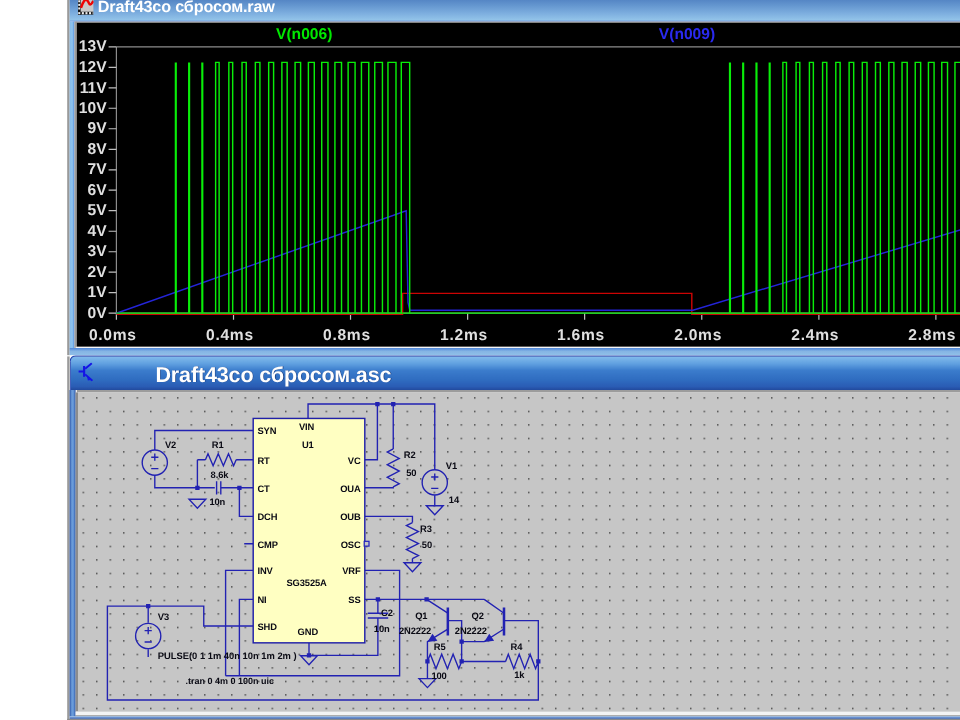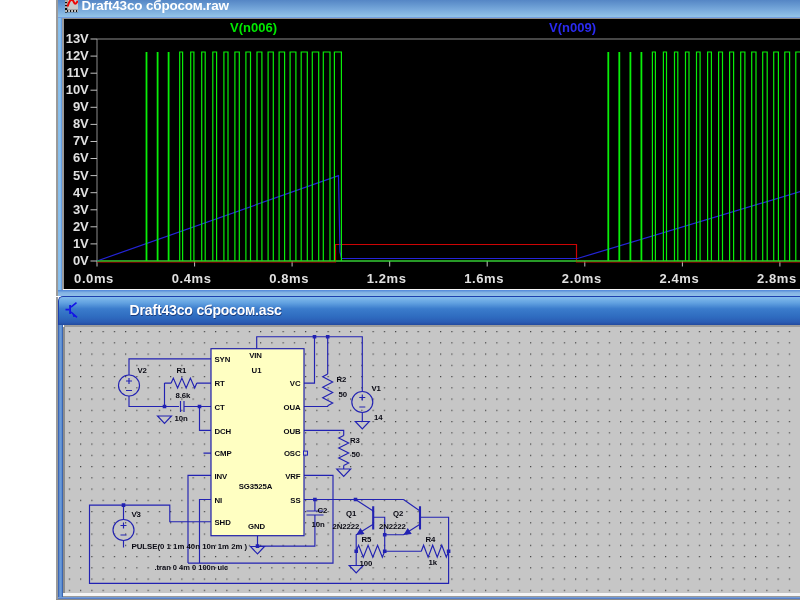--- a/index.html
+++ b/index.html
@@ -12,21 +12,21 @@
 #t1txt{left:81.5px;top:-2px;font-weight:bold;font-size:13.5px;color:#fff;letter-spacing:-0.15px;}
 #ic1{left:62.5px;top:-1.5px;width:15px;height:15px;}
 #g1line{left:63px;top:17.5px;width:737px;height:1.5px;background:#8f8f8f;}
 #b1blueL{left:57.5px;top:18px;width:4.2px;height:272.3px;background:linear-gradient(to right,#85bbe9 0%,#8ec4ef 55%,#5590e0 100%);}
 #b1bev{left:62px;top:18px;width:2px;height:272.3px;background:#9a9a9a;}
 #b1blueB{left:57.5px;top:290.3px;width:742.5px;height:5.4px;background:linear-gradient(to bottom,#4f86d8,#85b4e4 45%,#90c0e8);}
 #c1{left:63.5px;top:19px;width:736.5px;height:269.5px;background:#000;}
 #w1white{left:63px;top:288.5px;width:737px;height:1.8px;background:#f6f6f6;}
 #w2grayL{left:55.5px;top:297px;width:2px;height:303px;background:#9a9a9a;}
 #t2{left:57.5px;top:295.5px;width:742.5px;height:29px;border-radius:5px 0 0 0;border-top:1.6px solid #1c3fae;border-left:1.6px solid #1c3fae;background:linear-gradient(to bottom,#83bcec 0%,#60a0e0 22%,#3b7ccc 42%,#2f6cc0 70%,#2a5cb4 90%,#224a9e 100%);}
-#t2txt{left:81.5px;top:302px;font-weight:bold;font-size:14px;color:#fff;letter-spacing:-0.15px;text-shadow:0.5px 0.5px 0 #1a3a7a;padding-left:48px;}
+#t2txt{left:81.5px;top:302px;font-weight:bold;font-size:18px;color:#fff;letter-spacing:-0.15px;text-shadow:0.5px 0.5px 0 #1a3a7a;padding-left:48px;}
 #ic2{left:62px;top:302px;width:16px;height:16px;}
 #g2line{left:63.5px;top:324.5px;width:736.5px;height:2px;background:#9c9c9c;}
 #b2blueL{left:57.5px;top:324.5px;width:5.5px;height:272.7px;background:linear-gradient(to right,#2c55a8,#6fa0dc 40%,#5e90d4 70%,#2850a0);}
 #bevL{left:63px;top:326.5px;width:1.5px;height:266.5px;background:#8c8c8c;}
 #c2{left:64.5px;top:326.5px;width:735.5px;height:266.5px;background:#c6c6c6;}
 #w2whiteB{left:63px;top:593px;width:737px;height:3.2px;background:#f4f4f4;}
 #w2gline{left:63px;top:596.2px;width:737px;height:1px;background:#9a9a9a;}
 #w2blueB{left:57.5px;top:597.2px;width:742.5px;height:2.8px;background:linear-gradient(to bottom,#7fa8dc,#3558b0);}
 #w2grayB{left:55.5px;top:599.2px;width:744.5px;height:0.8px;background:#8a8a8a;}
 svg text{font-family:"Liberation Sans",sans-serif;}

